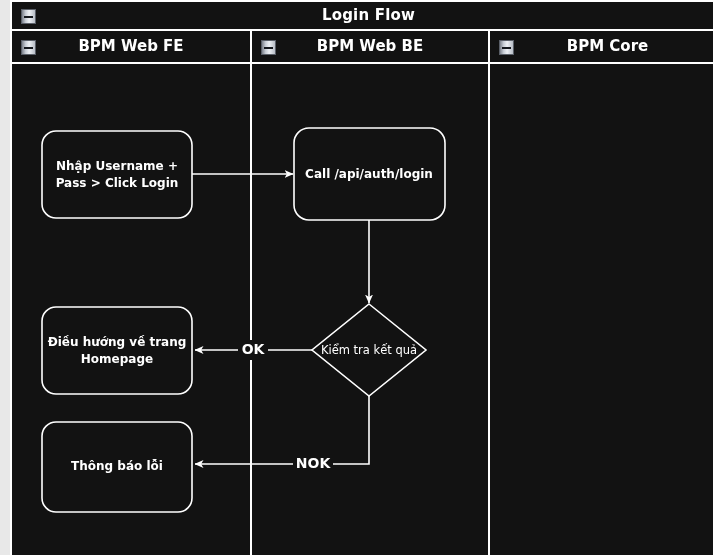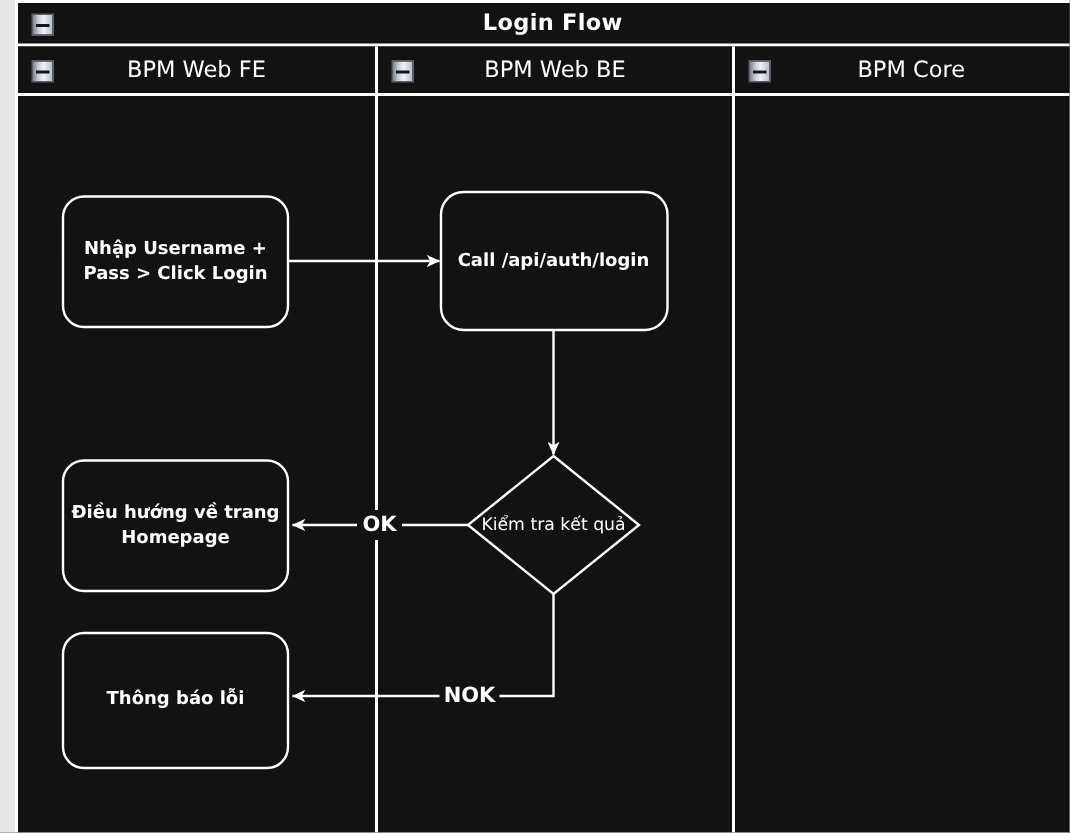--- a/index.html
+++ b/index.html
@@ -92,21 +92,21 @@
   }
   .lane-title {
     position: absolute;
     left: 0;
     top: 0;
     width: 100%;
     line-height: 31px;
     text-align: center;
     color: #ffffff;
     font-size: 15px;
-    font-weight: normal;
+    font-weight: bold;
   }
   .lane .collapse-icon { left: 9px; top: 9px; }
 
   #lane-fe  { left: 0px;   width: 238px; }
   #lane-be  { left: 238px; width: 238px; border-left: 2px solid #ffffff; }
   #lane-core{ left: 476px; width: 237px; border-left: 2px solid #ffffff; }
 
   
   #flow-svg {
     position: absolute;

